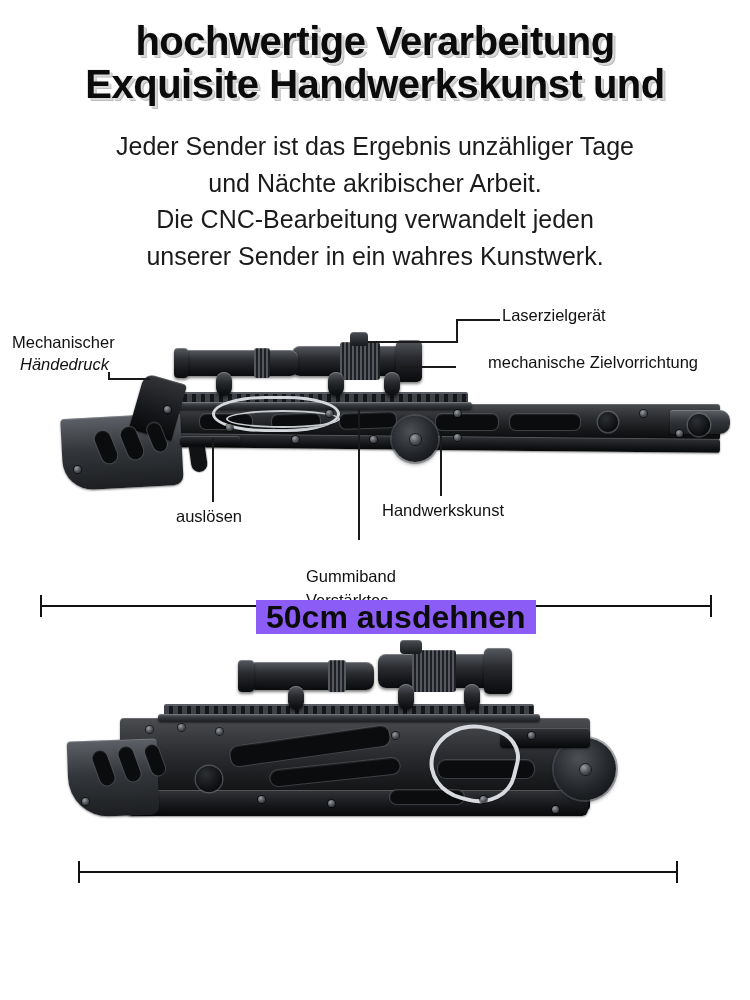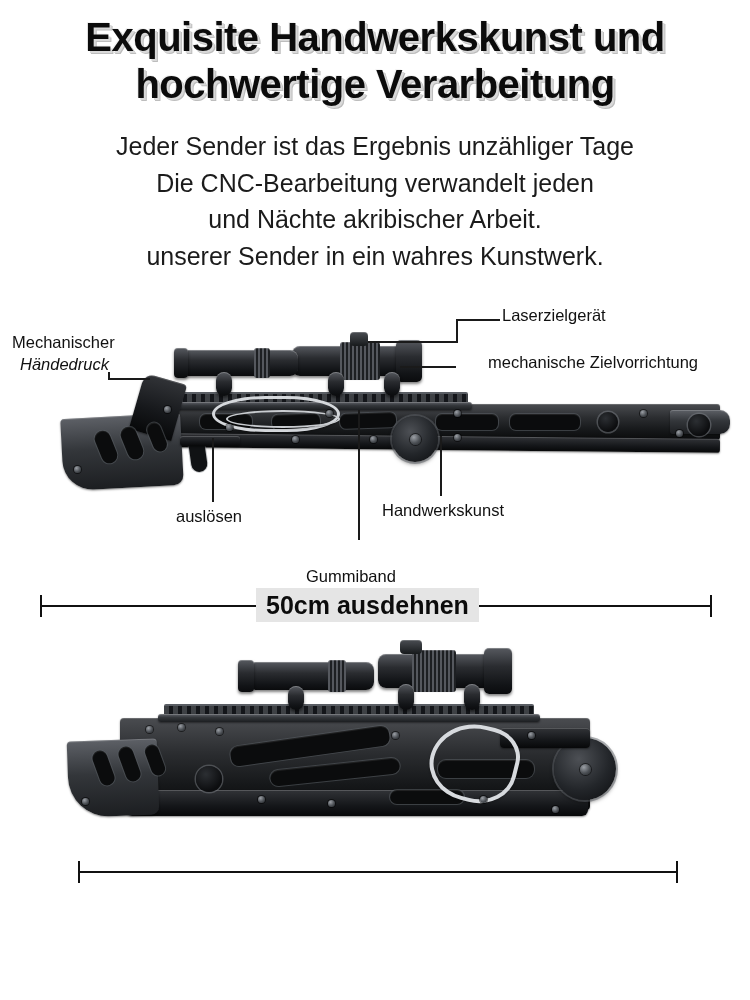--- a/index.html
+++ b/index.html
@@ -90,25 +90,25 @@
   }
   .dimcap {
     position: absolute;
     width: 2px;
     height: 22px;
     background: #111;
     top: 7px;
   }
   .dimtext {
     position: absolute;
-    top: 0;
-    font-size: 25px;
+    top: 12px;
+    font-size: 32px;
     font-weight: bold;
     color: #0c0c0c;
-    background: #e5e5e5;
+    background: #8b5cf6;
     padding: 0 10px;
     line-height: 34px;
     white-space: nowrap;
   }
 
   
   .gun { position: absolute; }
 
   .bar {
     position: absolute;
@@ -185,28 +185,28 @@
     position: absolute;
     background: #101214;
     box-shadow: 0 0 0 1px rgba(120,124,130,.4);
     border-radius: 2px;
   }
 </style>
 </head>
 <body>
 
 <div class="headline">
+  <div class="line second">hochwertige Verarbeitung</div>
   <div class="line">Exquisite Handwerkskunst und</div>
-  <div class="line second">hochwertige Verarbeitung</div>
 </div>
 
 <div class="subtext">
   <div>Jeder Sender ist das Ergebnis unzähliger Tage</div>
+  <div>und Nächte akribischer Arbeit.</div>
   <div>Die CNC-Bearbeitung verwandelt jeden</div>
-  <div>und Nächte akribischer Arbeit.</div>
   <div>unserer Sender in ein wahres Kunstwerk.</div>
 </div>
 
 <div class="stage">
 
   <div class="gun" style="left:40px; top:30px; width:680px; height:190px;">
 
     <div class="bar" style="left:120px; top:86px; width:560px; height:36px;"></div>
     <div class="bar dark" style="left:130px; top:118px; width:550px; height:14px; transform:rotate(0.6deg);"></div>
 

